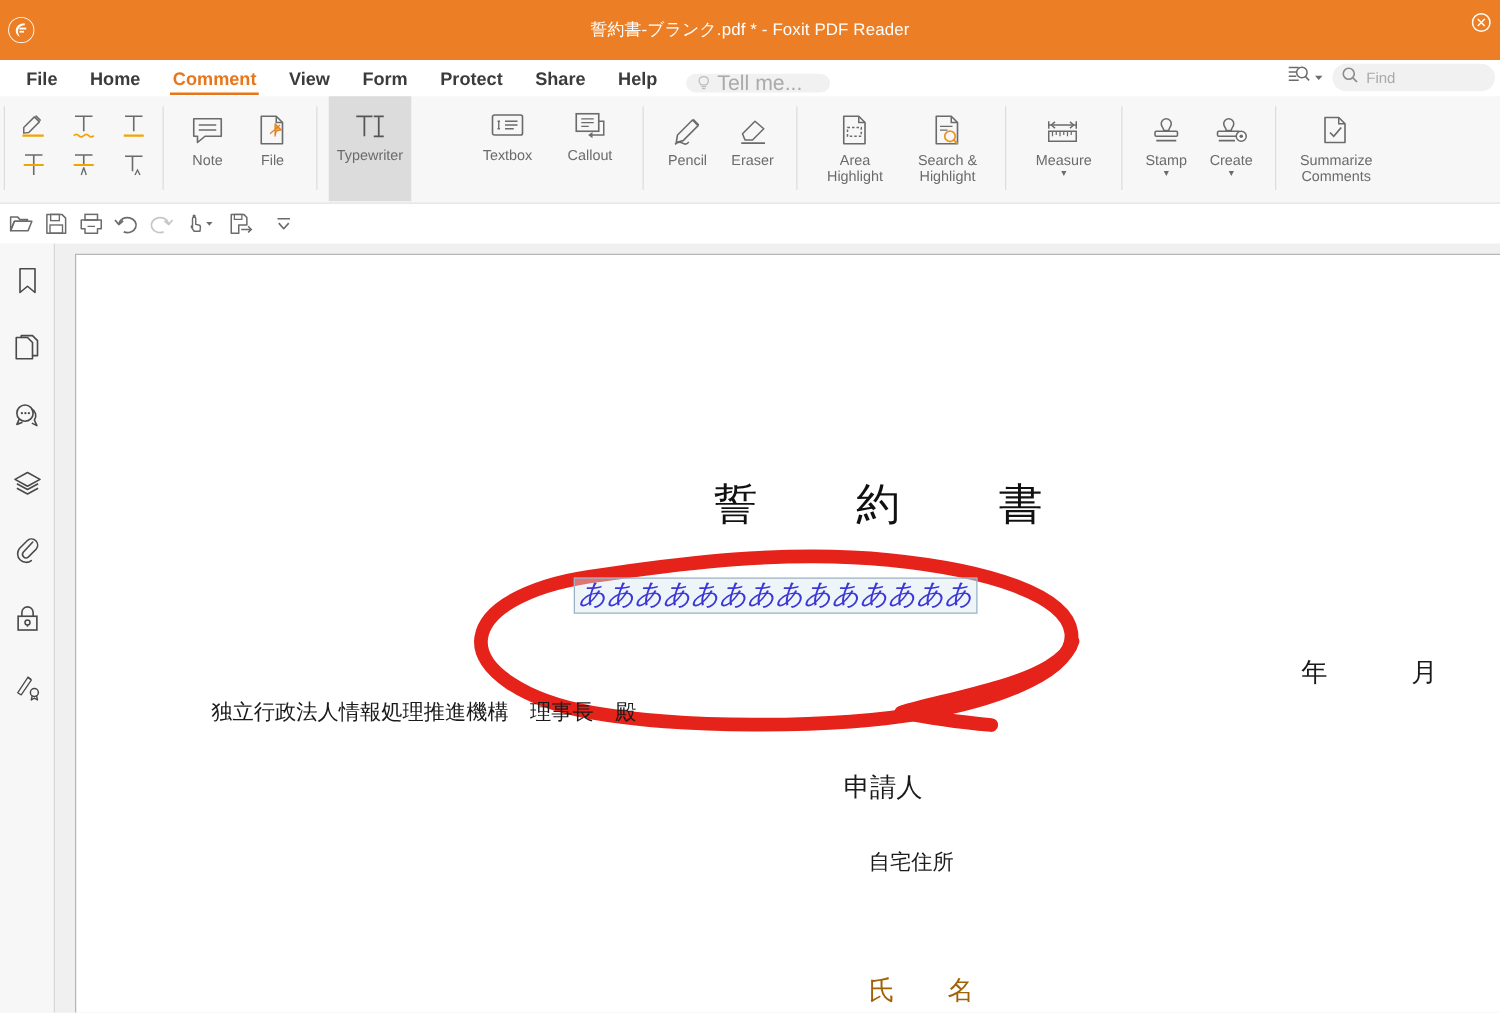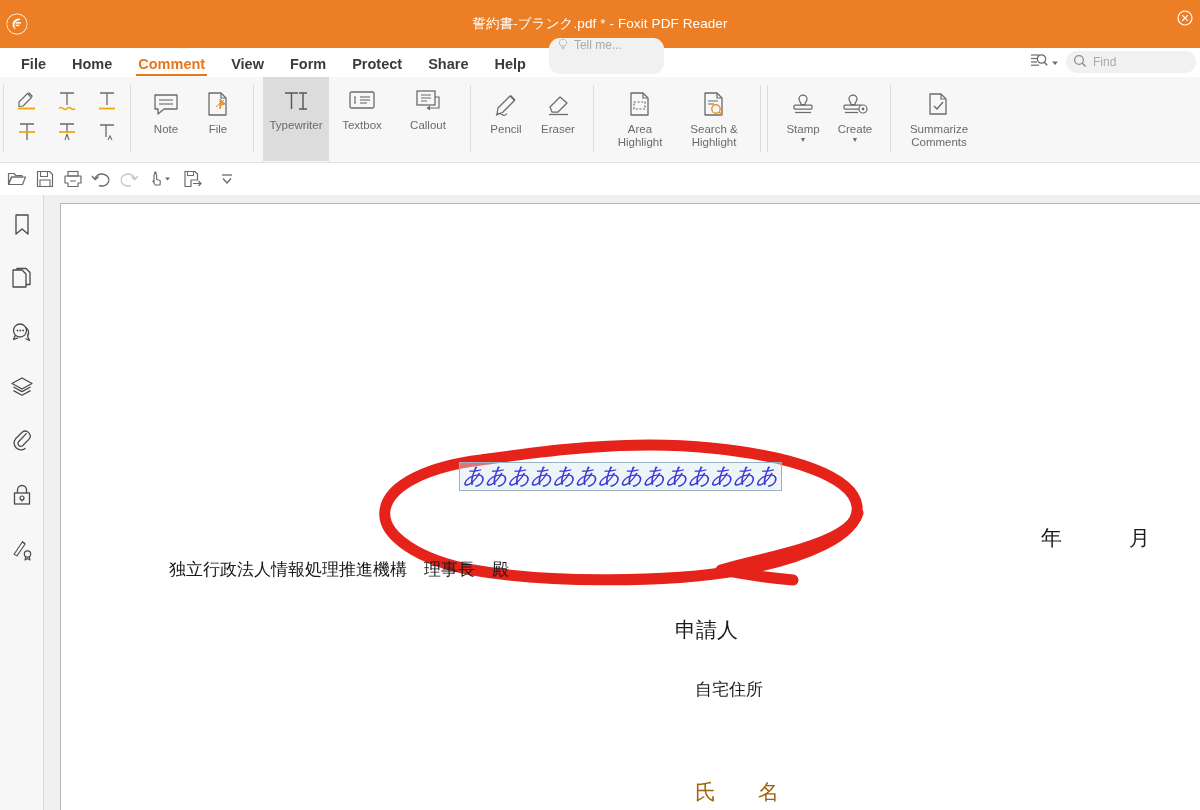--- a/index.html
+++ b/index.html
@@ -62,26 +62,26 @@
   }
   .menu-item.active { color: #e8761a; position: relative; }
   .menu-item.active::after {
     content: "";
     position: absolute;
     left: 11px; right: 11px; bottom: 0px;
     height: 2.5px; background: #e8761a;
   }
   .tellme {
     margin-left: 10px; margin-bottom: 2px;
-    height: 36px; width: 115px;
+    height: 15px; width: 115px;
     border-radius: 11px;
     background: #f1f1f1;
-    display: flex; align-items: flex-start;
+    display: flex; align-items: center;
     padding-left: 8px;
-    color: #aaa; font-size: 12px;
+    color: #aaa; font-size: 17px;
   }
   .tellme .bulb { margin-right: 5px; display:flex; }
   .menu-right {
     position: absolute; right: 4px; bottom: 2px;
     display: flex; align-items: center; gap: 4px;
   }
   .find-box {
     display:flex; align-items:center;
     height: 22px; width: 130px;
     border-radius: 11px; background: #f1f1f1;
@@ -386,21 +386,21 @@
   <div class="rgroup" style="padding-top:0;align-items:stretch;">
     <div class="rbtn selected wide">
       <span class="ico">
         <svg width="30" height="30" viewBox="0 0 30 30">
           <path d="M4 7 H17 M10.5 7 V23" stroke="#555" stroke-width="1.4"></path>
           <path d="M18 7 H26 M22 7 V23 M18 23 H26" stroke="#555" stroke-width="1.4"></path>
         </svg>
       </span>
       <span>Typewriter</span>
     </div>
-    <div class="rbtn wide" style="padding-top:6px;">
+    <div class="rbtn wide" style="padding-top:6px;margin-left:44px;">
       <span class="ico">
         <svg width="30" height="26" viewBox="0 0 30 26">
           <rect x="3" y="4" width="24" height="16" rx="1.5" fill="none" stroke="#6b6b6b" stroke-width="1.3"></rect>
           <path d="M7 9 L9 9 M8 9 V15 M7 15 L9 15" stroke="#6b6b6b" stroke-width="1.1"></path>
           <line x1="13" y1="9" x2="23" y2="9" stroke="#6b6b6b" stroke-width="1.1"></line>
           <line x1="13" y1="12" x2="23" y2="12" stroke="#6b6b6b" stroke-width="1.1"></line>
           <line x1="13" y1="15" x2="20" y2="15" stroke="#6b6b6b" stroke-width="1.1"></line>
         </svg>
       </span>
       <span>Textbox</span>
@@ -469,20 +469,34 @@
           <line x1="18" y1="22" x2="21" y2="25" stroke="#eb9420" stroke-width="1.5"></line>
         </svg>
       </span>
       <span style="white-space:pre-line">Search &amp;
 Highlight</span>
     </div>
   </div>
 
   <div class="rsep"></div>
 
+  <div class="rgroup">
+    <div class="rbtn xwide">
+      <span class="ico">
+        <svg width="32" height="28" viewBox="0 0 32 28">
+          <path d="M4 6 V12 M4 9 H26 M26 6 V12" stroke="#6b6b6b" stroke-width="1.2"></path>
+          <path d="M6 9 L9 6.5 M6 9 L9 11.5 M24 9 L21 6.5 M24 9 L21 11.5" stroke="#6b6b6b" stroke-width="1.2" fill="none"></path>
+          <rect x="4" y="14" width="22" height="8" fill="none" stroke="#6b6b6b" stroke-width="1.2"></rect>
+          <path d="M7 14 V18 M10 14 V17 M13 14 V18 M16 14 V17 M19 14 V18 M22 14 V17" stroke="#6b6b6b" stroke-width="1"></path>
+        </svg>
+      </span>
+      <span>Measure</span>
+      <span class="caret">▼</span>
+    </div>
+  </div>
 
   <div class="rsep"></div>
 
   <div class="rgroup">
     <div class="rbtn">
       <span class="ico">
         <svg width="28" height="28" viewBox="0 0 28 28">
           <path d="M14 4 a4 4 0 0 0 -4 4 c0 2.6 2 3.2 2 5.5 H16 c0 -2.3 2 -2.9 2 -5.5 a4 4 0 0 0 -4 -4 Z" fill="none" stroke="#6b6b6b" stroke-width="1.25"></path>
           <rect x="5" y="14" width="18" height="4" rx="1" fill="none" stroke="#6b6b6b" stroke-width="1.25"></rect>
           <line x1="6" y1="21.5" x2="22" y2="21.5" stroke="#6b6b6b" stroke-width="1.25"></line>
@@ -629,20 +643,21 @@
         <path d="M12 4.5 L14.8 6.5" stroke="#4a4a4a" stroke-width="1.1"></path>
         <circle cx="17.5" cy="17" r="3.2" fill="none" stroke="#4a4a4a" stroke-width="1.2"></circle>
         <path d="M15.8 19.4 L15 23 L17.5 21.5 L20 23 L19.2 19.4" fill="none" stroke="#4a4a4a" stroke-width="1.1" stroke-linejoin="round"></path>
       </svg>
     </div>
   </div>
 
   <div class="docarea">
     <div class="page">
 
+      <div class="doc-title">誓　約　書</div>
 
       <svg class="ink-annot" width="560" height="190" viewBox="0 0 560 190">
         <path d="M120 42 C70 48 28 66 24 92 C20 118 60 143 112 152 C180 164 300 166 380 152 C440 141 500 118 496 88 C492 58 430 38 350 30 C262 21 170 35 120 42 Z" fill="none" stroke="#e5231b" stroke-width="11" stroke-linecap="round" stroke-linejoin="round"></path>
         <path d="M497 95 C493 110 470 122 440 131 C410 140 380 146 360 152" fill="none" stroke="#e5231b" stroke-width="11" stroke-linecap="round"></path>
         <path d="M362 152 C385 157 410 160 432 162" fill="none" stroke="#e5231b" stroke-width="11" stroke-linecap="round"></path>
       </svg>
 
       <div class="tw-box">
         <span class="tw-text">ああああああああああああああ</span>
       </div>

